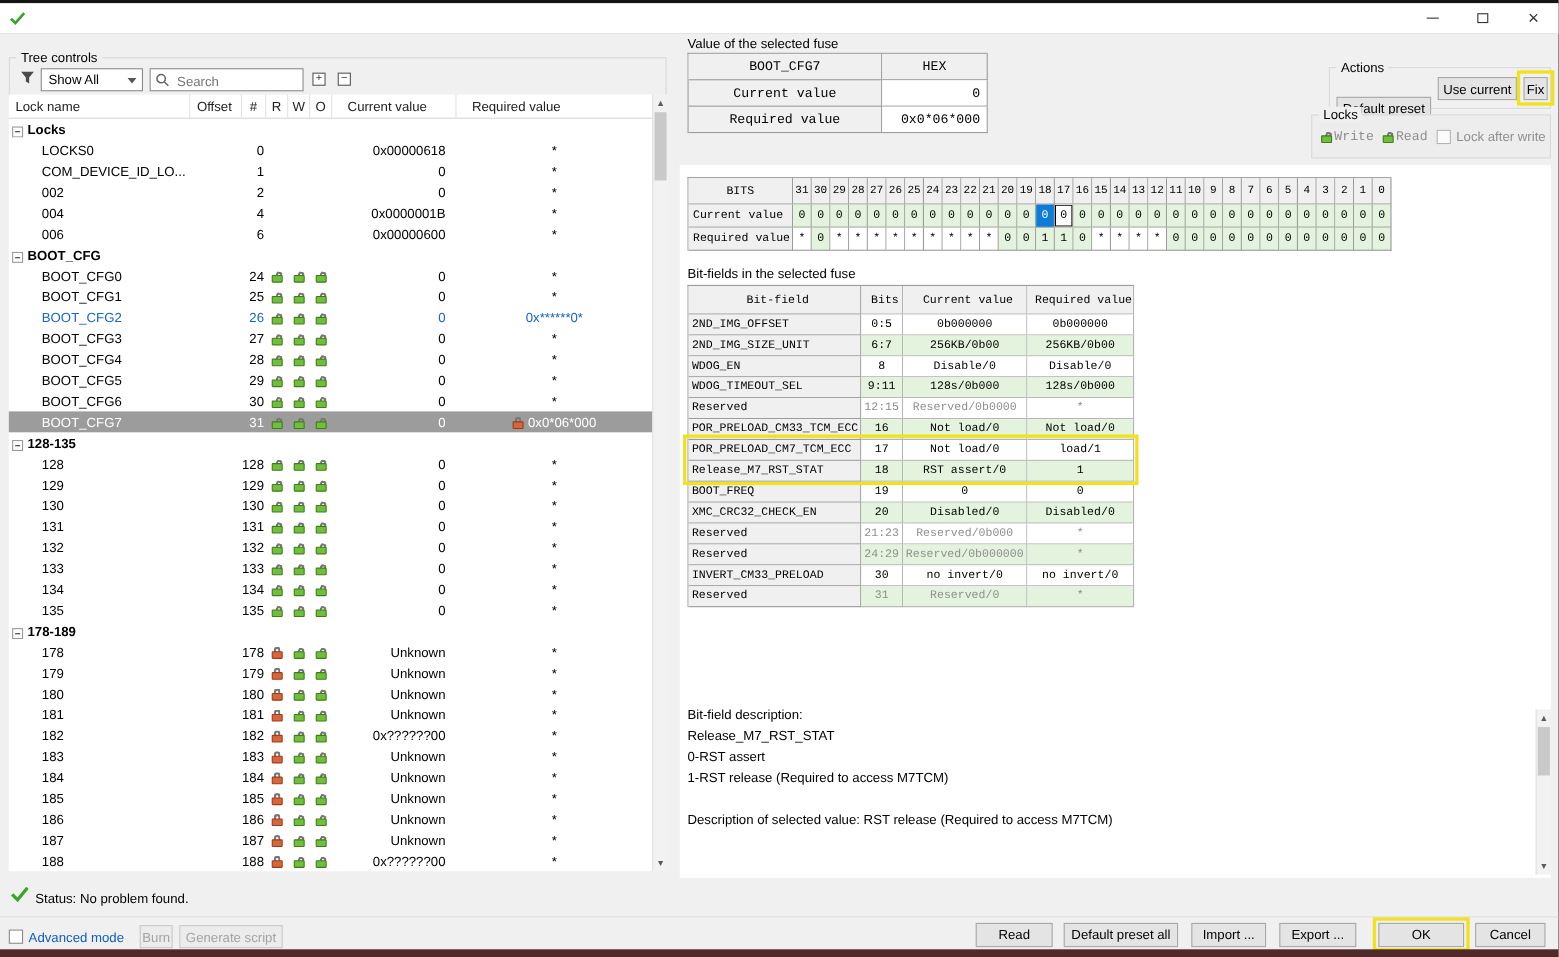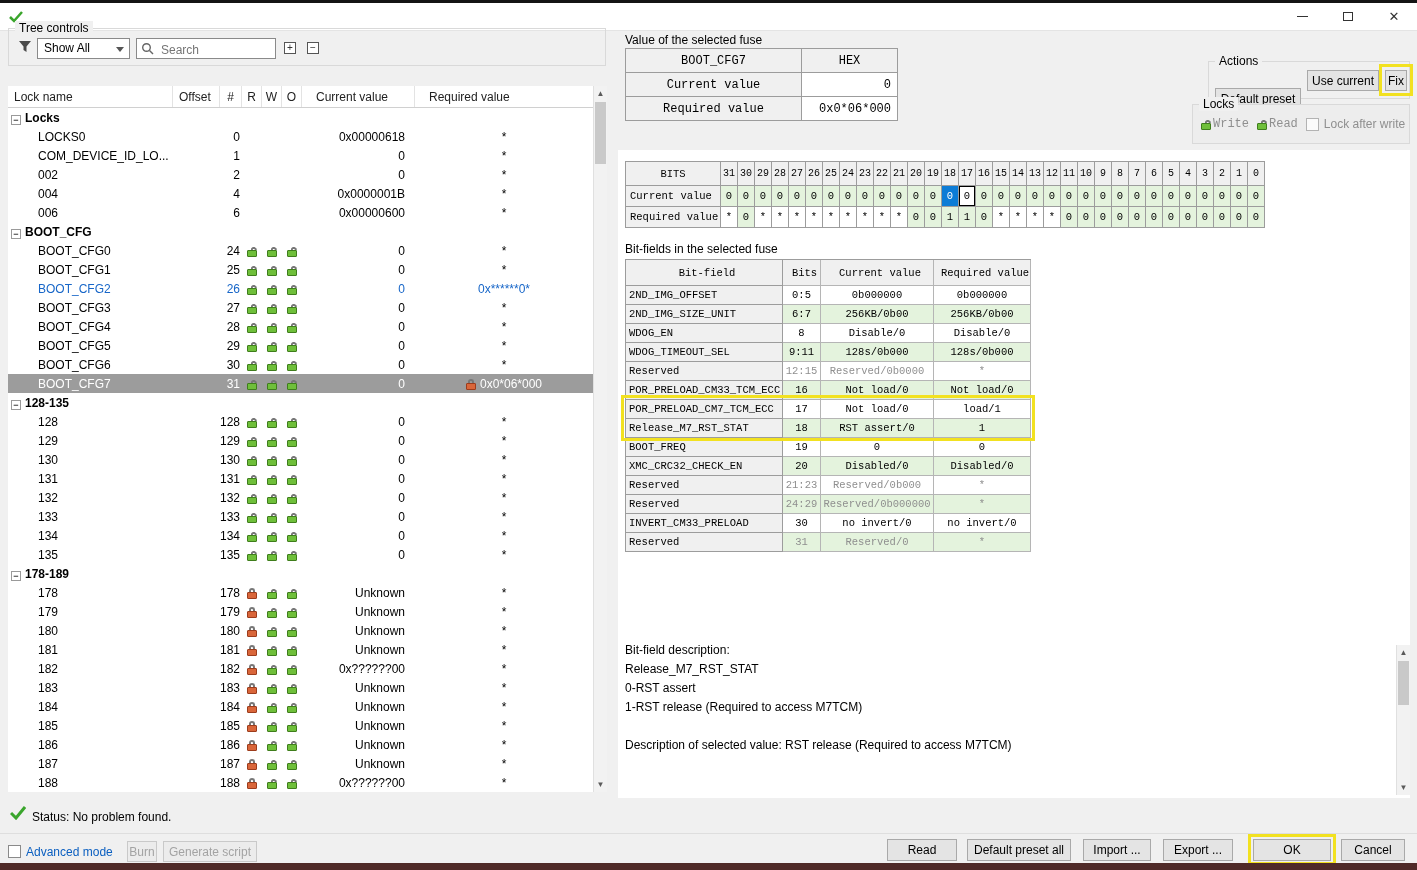--- a/index.html
+++ b/index.html
@@ -14,21 +14,21 @@
   .wbtns{position:absolute;right:0;top:0;height:27px;display:flex;}
   .wbtn{width:46px;height:27px;display:flex;align-items:center;justify-content:center;color:#333;font-size:13px;}
   .glyph-min{width:11px;height:1px;background:#333;display:block;}
   .glyph-max{width:10px;height:9px;border:1px solid #333;display:block;box-sizing:border-box;}
 
   
   .groupbox{position:absolute;border:1px solid #d9d9d9;box-sizing:border-box;}
   .gblabel{position:absolute;top:-8px;left:6px;background:#f0f0f0;padding:0 4px;white-space:nowrap;}
 
   
-  .gb-tree{left:8px;top:28px;width:598px;height:38px;}
+  .gb-tree{left:8px;top:52px;width:598px;height:38px;}
   .funnel{position:absolute;left:10px;top:12px;}
   .combo{position:absolute;left:28px;top:9px;width:93px;height:21px;background:#fff;border:1px solid #8a8a8a;line-height:19px;padding-left:6px;box-sizing:border-box;}
   .combo .arr{position:absolute;right:5px;top:8px;width:0;height:0;border-left:4px solid transparent;border-right:4px solid transparent;border-top:5px solid #555;}
   .searchbox{position:absolute;left:127px;top:9px;width:140px;height:21px;border:1px solid #8a8a8a;background:#fff;box-sizing:border-box;}
   .searchbox svg{position:absolute;left:4px;top:3px;}
   .searchbox input{position:absolute;left:22px;top:1px;width:112px;height:17px;border:none;outline:none;font:12px "Liberation Sans",sans-serif;background:transparent;}
   .sqbtn{position:absolute;top:11px;width:16px;height:16px;display:flex;align-items:center;justify-content:center;}
   .sqbtn .sq{width:12px;height:12px;border:1px solid #555;font-size:10px;line-height:10px;text-align:center;color:#333;box-sizing:border-box;background:#fff;}
   #btn-expand{left:273px;} #btn-collapse{left:296px;}
 

